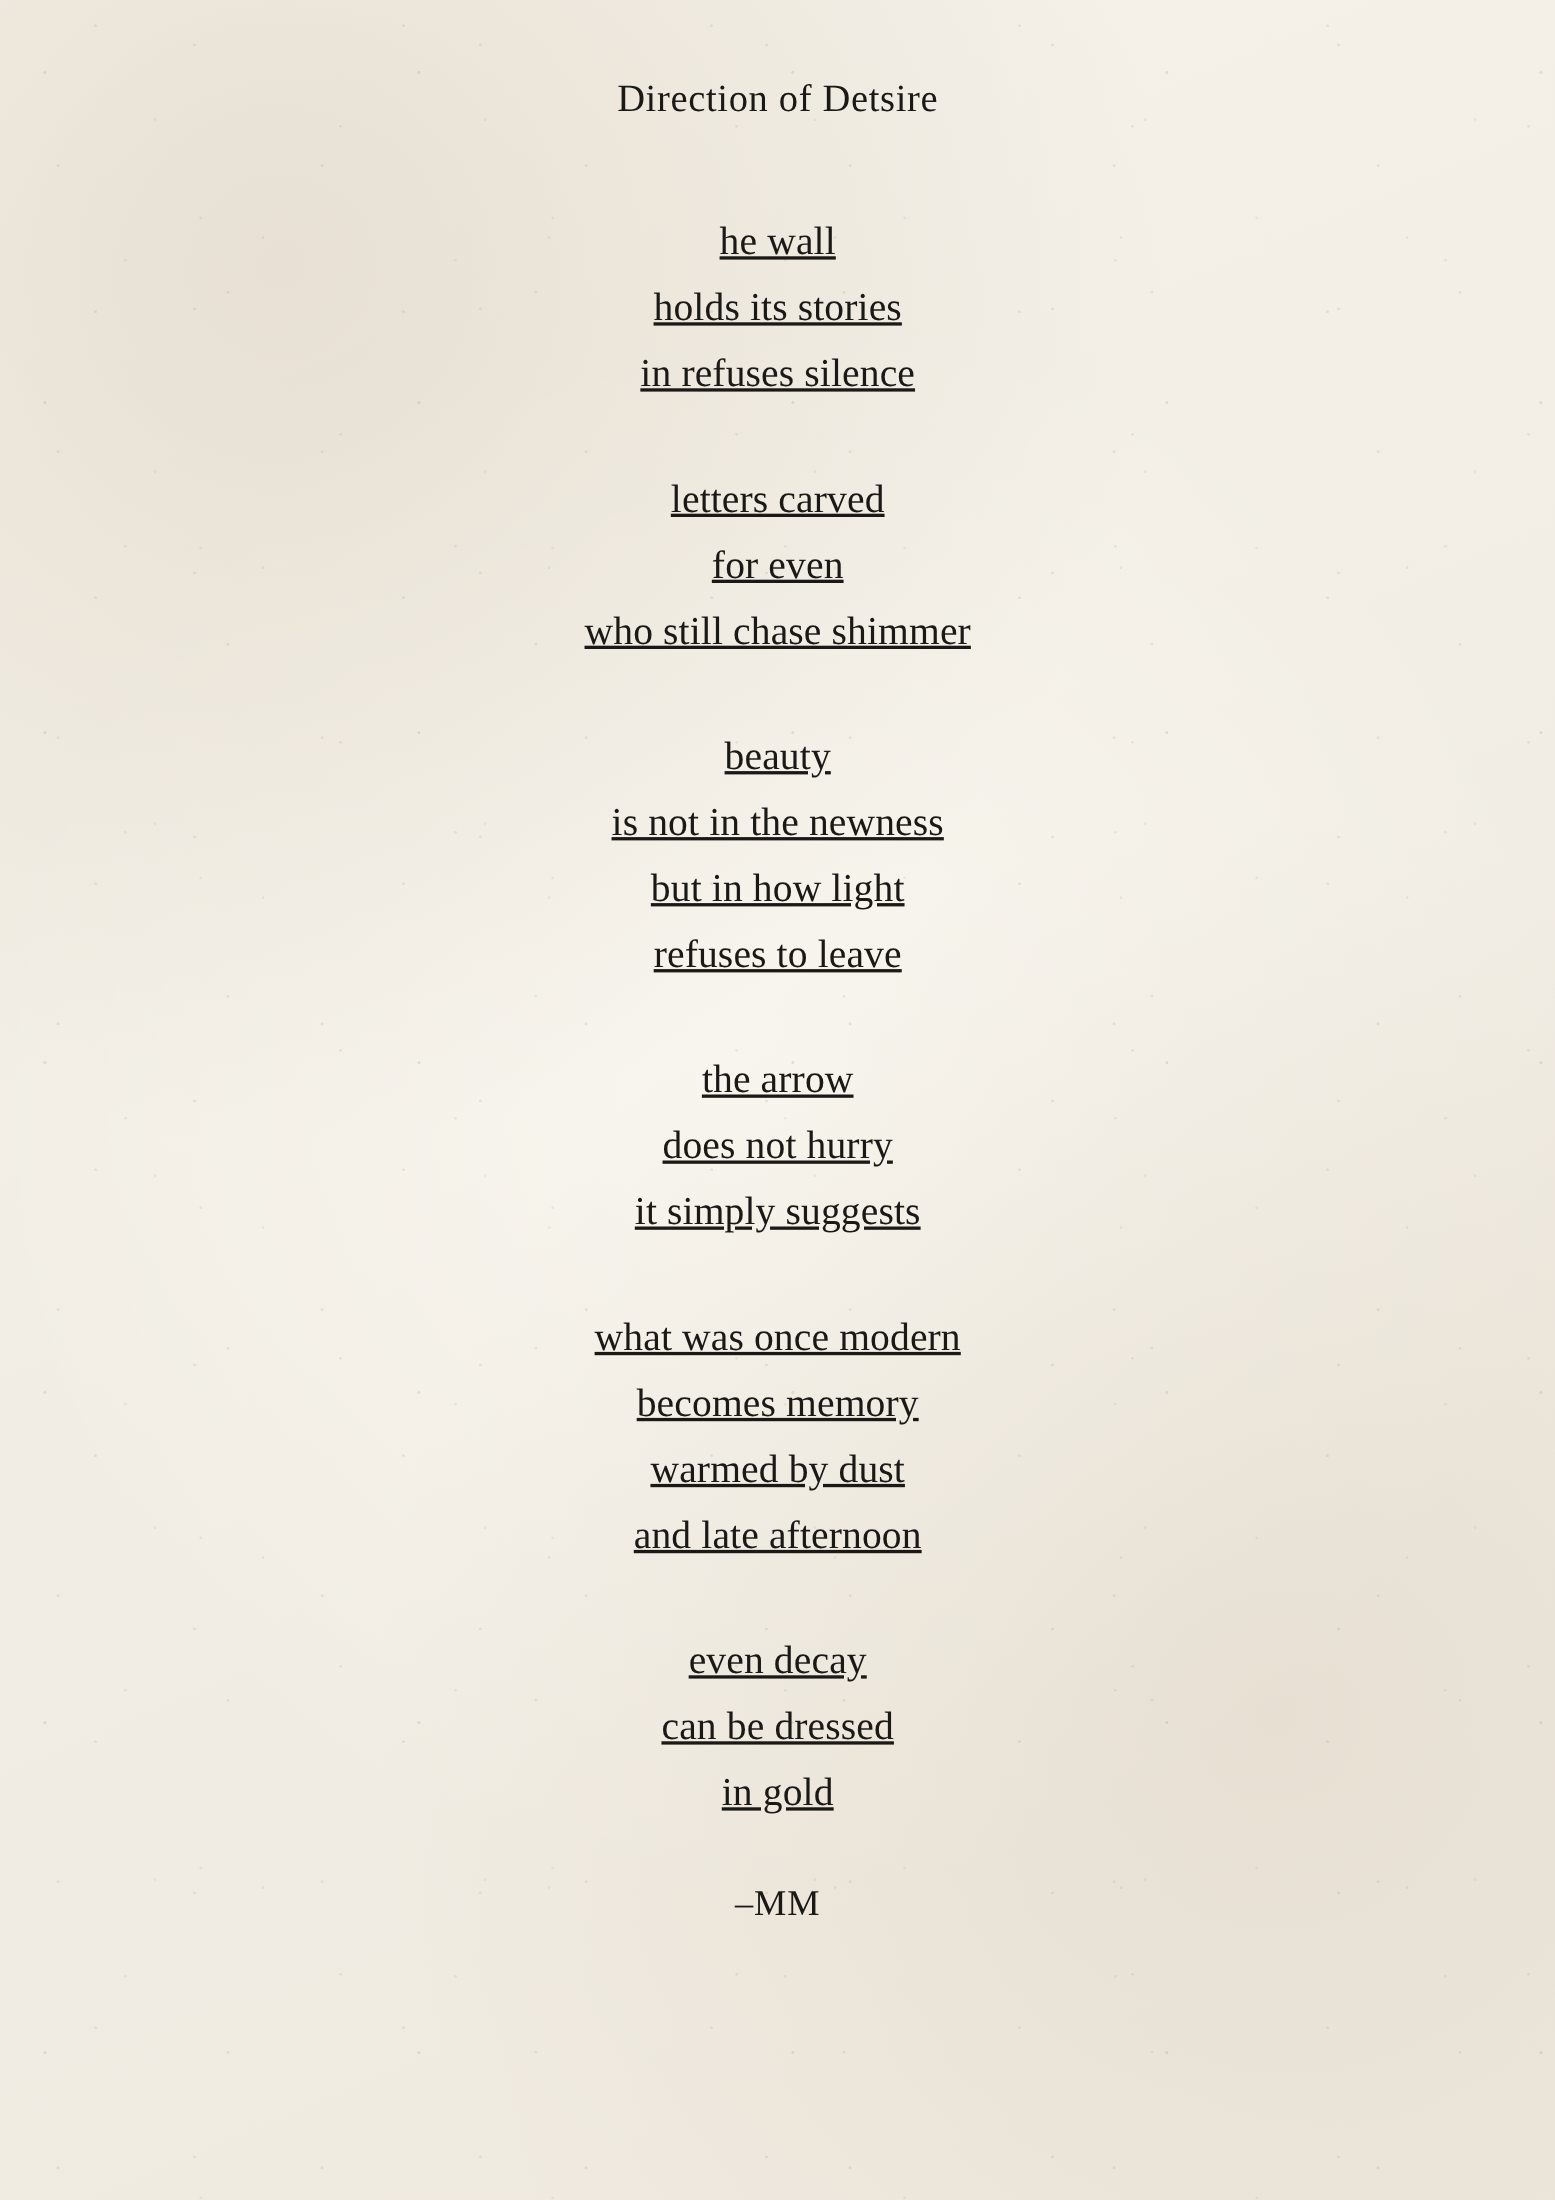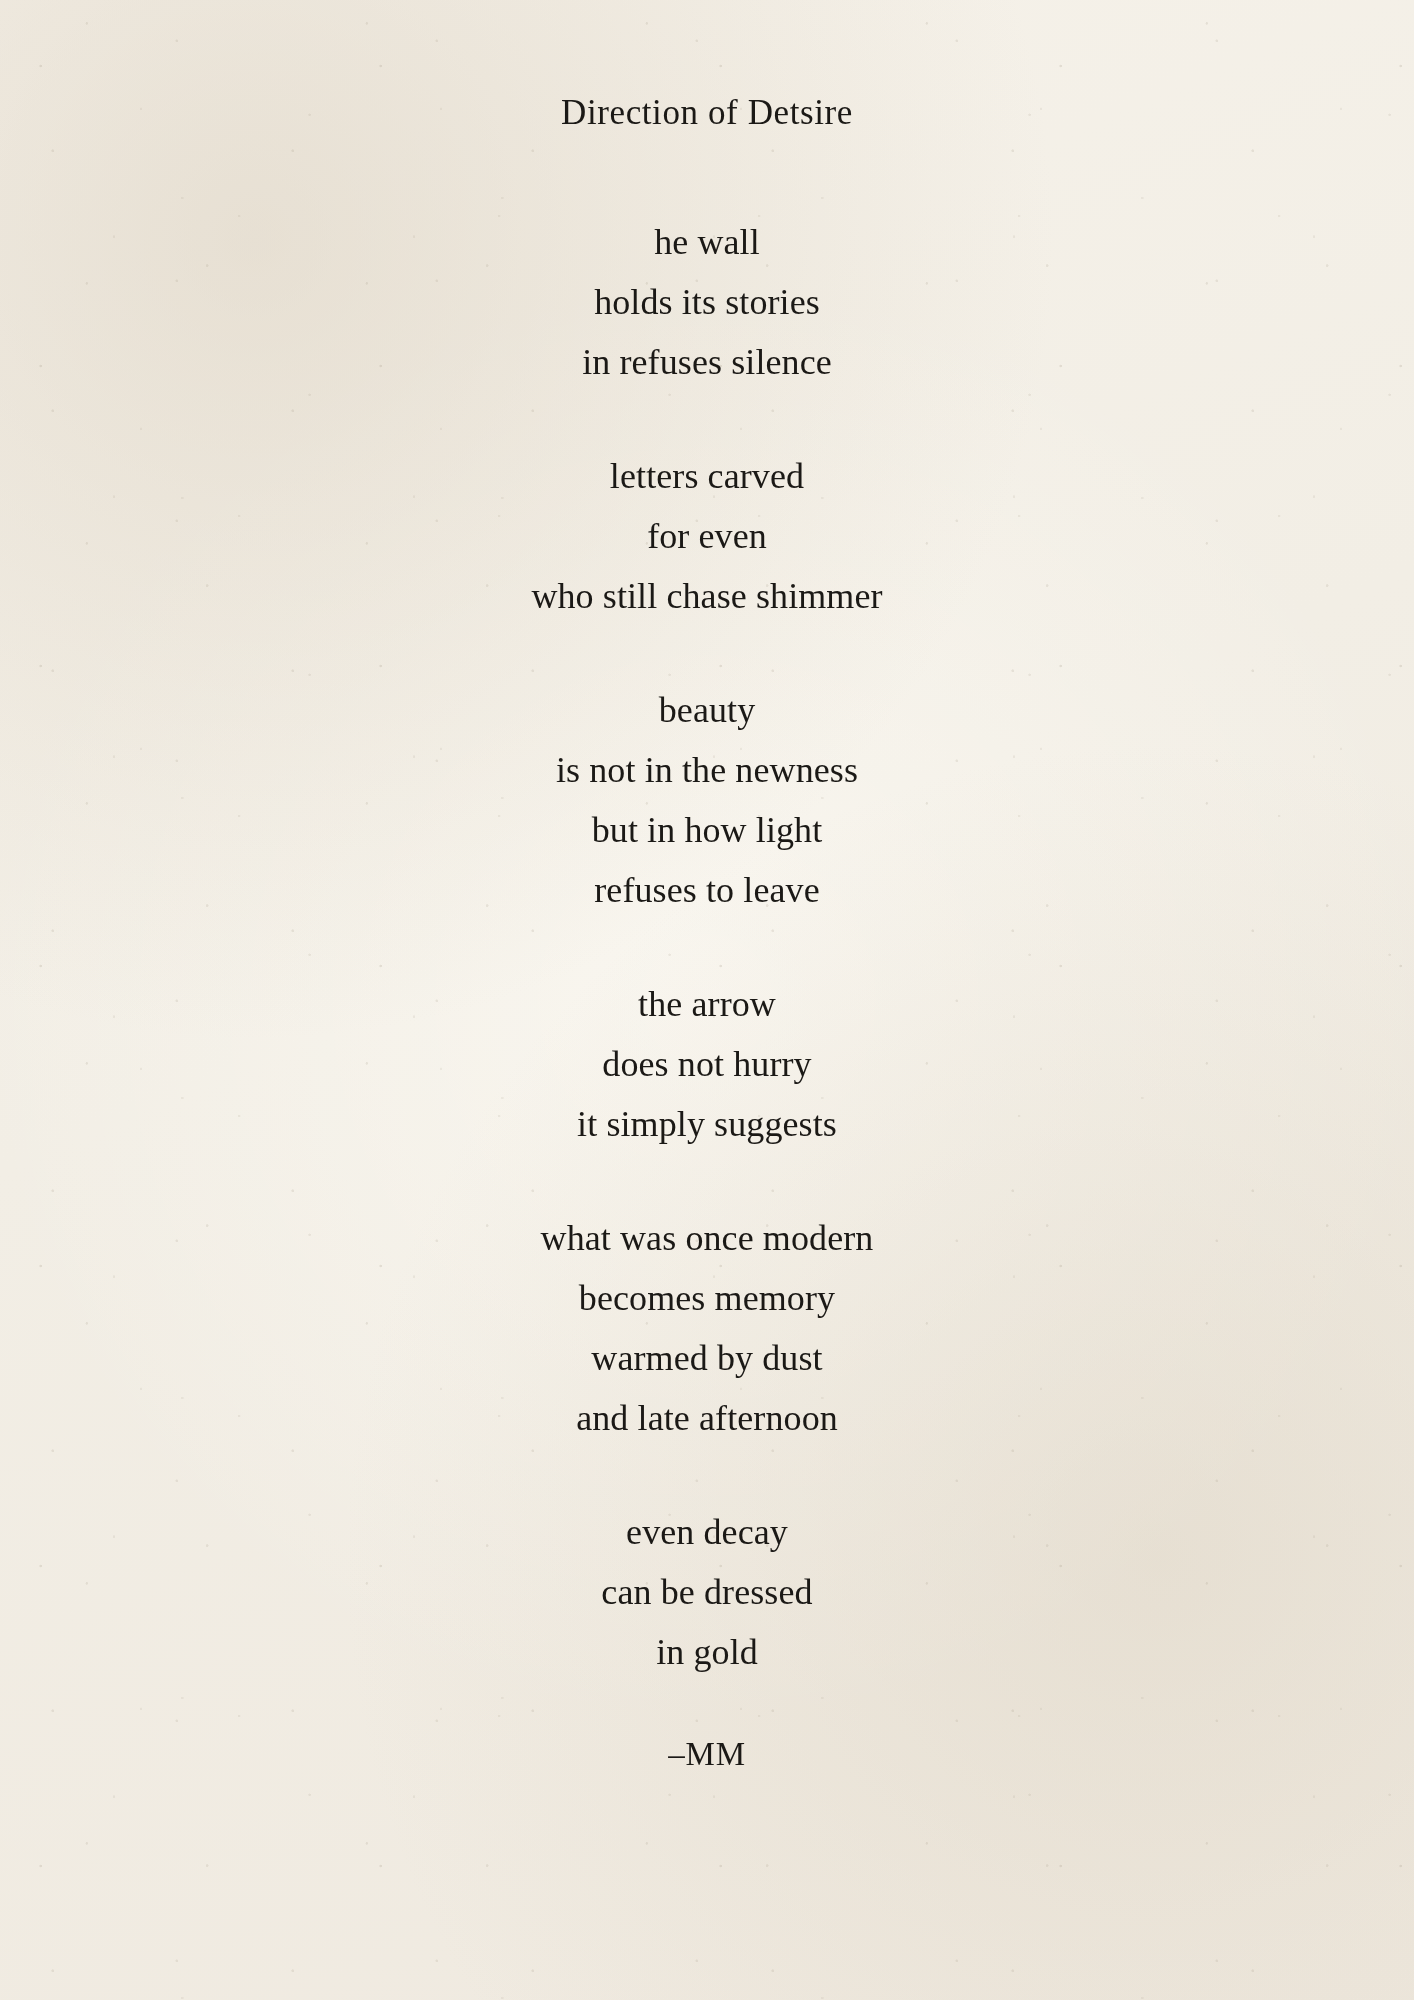--- a/index.html
+++ b/index.html
@@ -48,33 +48,34 @@
       radial-gradient(circle at 38% 91%, rgba(150,138,118,0.24) 0 1.0px, rgba(0,0,0,0) 1.5px),
       radial-gradient(circle at 92% 72%, rgba(150,138,118,0.24) 0 1.0px, rgba(0,0,0,0) 1.5px);
     background-size: 340px 300px, 280px 260px, 300px 320px, 260px 240px, 360px 280px,
                      240px 260px, 320px 300px, 280px 320px, 300px 260px, 260px 300px;
   }
 
   .content {
     position: relative;
     z-index: 2;
     text-align: center;
-    padding-top: 92px;
+    padding-top: 69px;
   }
 
   .poem-title {
     font-size: 35px;
     letter-spacing: 0.6px;
     line-height: 1.2;
     margin: 0 0 78px 0;
     font-weight: 400;
   }
 
   .stanza {
     margin: 0 0 54px 0;
+    text-decoration: underline;
   }
 
   .line {
     font-size: 36px;
     line-height: 60px;
     letter-spacing: 0.1px;
     white-space: pre;
   }
 
   .signature {

